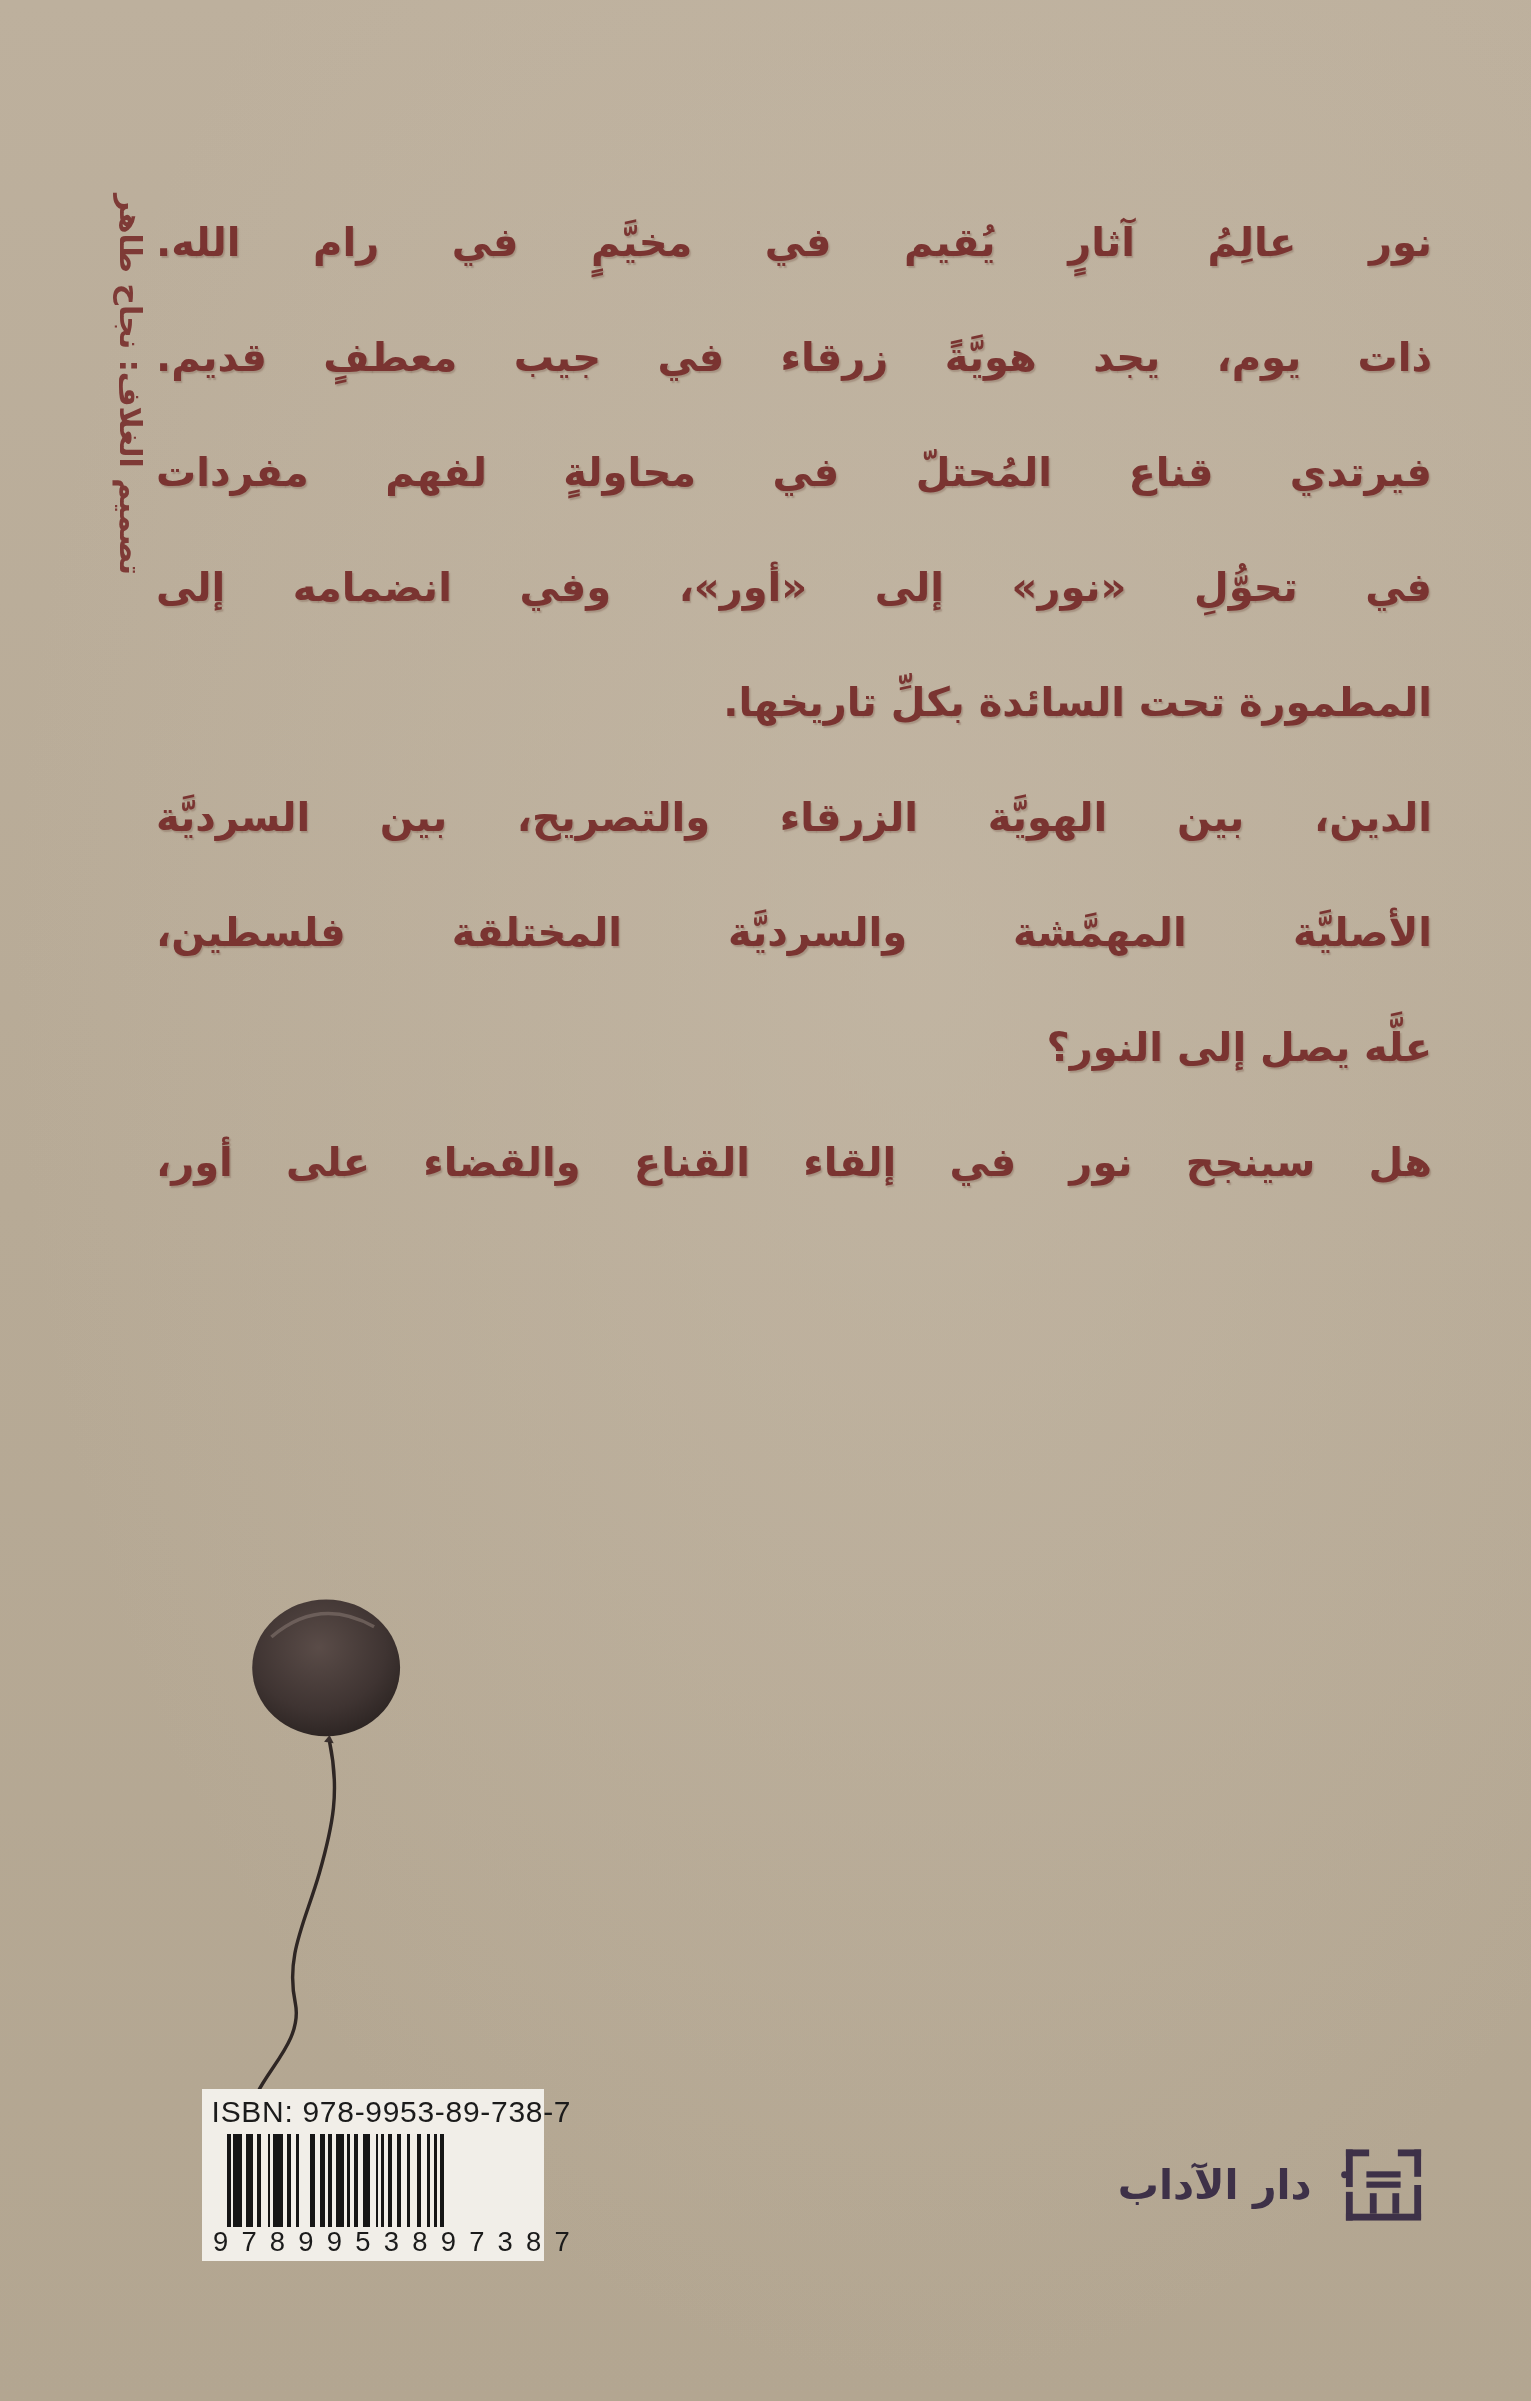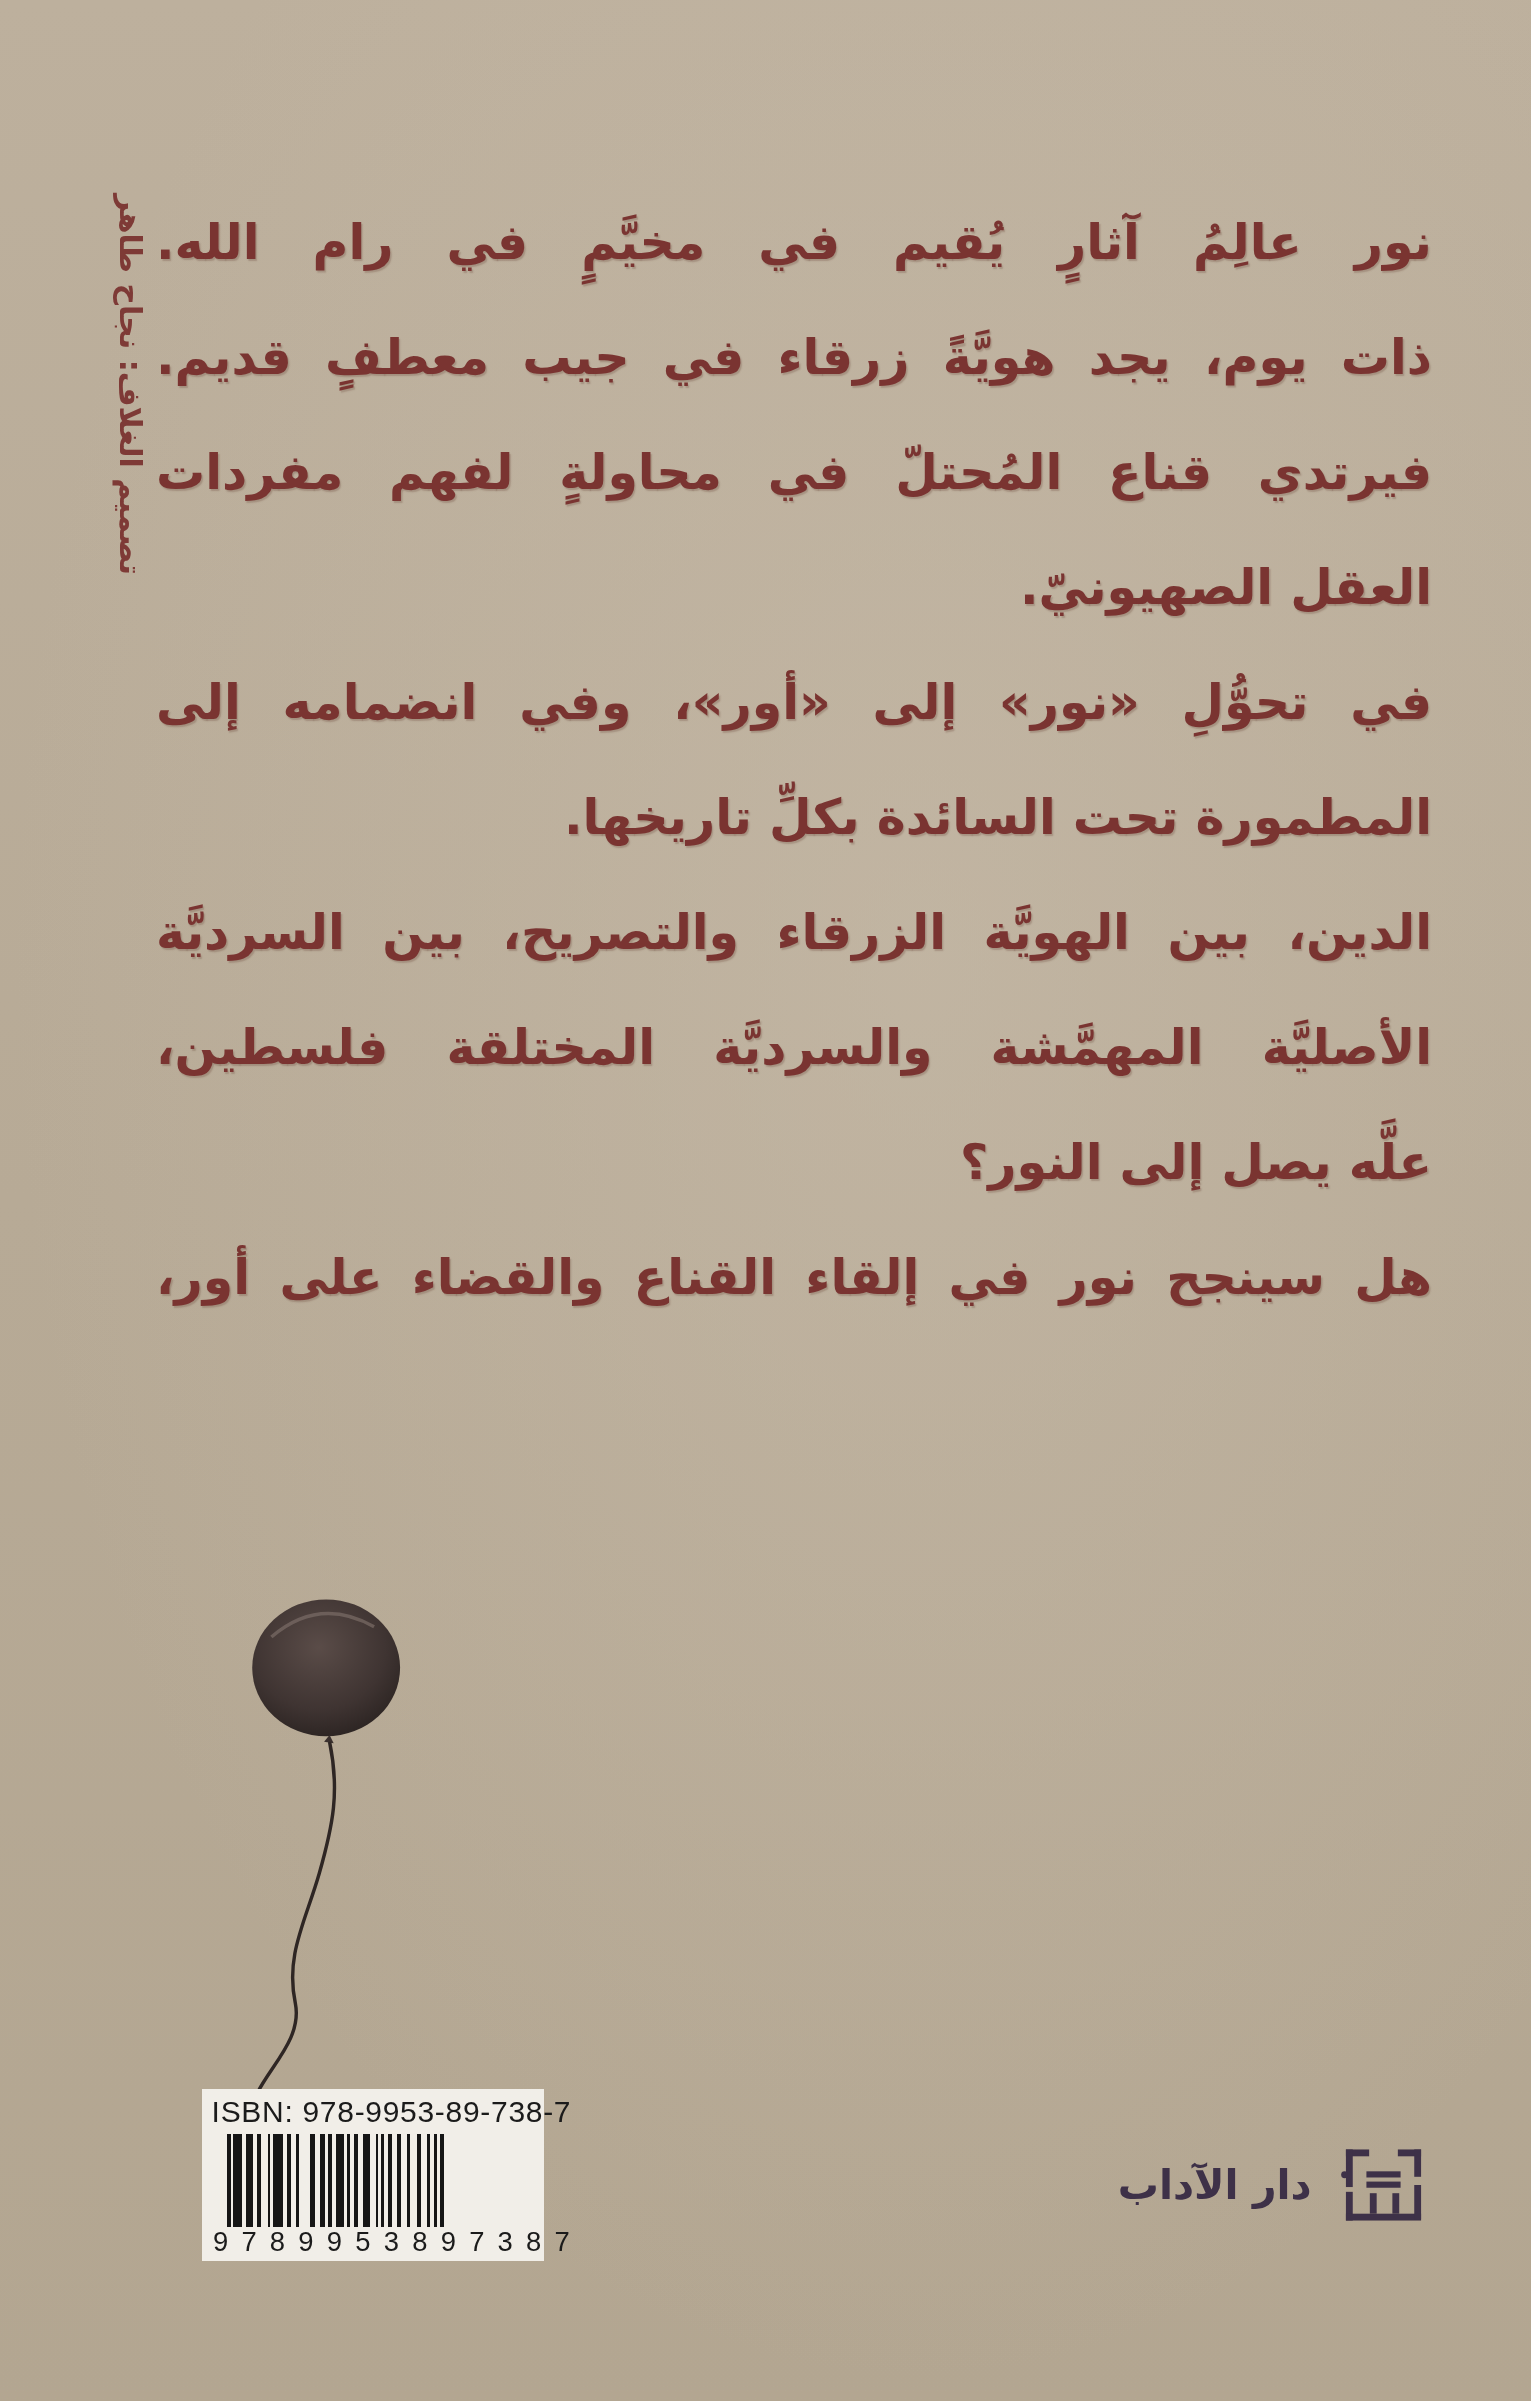--- a/index.html
+++ b/index.html
@@ -22,21 +22,21 @@
   .spine-credit span {
     display: inline-block; transform: rotate(90deg);
     white-space: nowrap; direction: rtl;
     font-size: 30px; font-weight: bold; color: #7e3a36;
   }
   .blurb {
     position: absolute; right: 99px; top: 185px; width: 1276px;
     direction: rtl; text-align: right;
   }
   .blurb .line {
-    font-size: 49px; font-weight: bold; color: #7a3431;
+    font-size: 40px; font-weight: bold; color: #7a3431;
     line-height: 115px; white-space: nowrap;
     text-shadow: 1.4px 2.1px 1.4px rgba(90,50,40,0.25);
     text-align: justify; text-align-last: justify;
   }
   .blurb .line.short { text-align-last: right; }
   .author {
     position: absolute; right: 99px; top: 1503px; width: 1276px;
     direction: rtl; text-align: right;
   }
   .author .line {
@@ -76,21 +76,20 @@
 <div class="cover">
 
   <div class="spine-credit">
     <span>تصميم الغلاف: نجاح طاهر</span>
   </div>
 
   <div class="blurb">
     <div class="line">نور عالِمُ آثارٍ يُقيم في مخيَّمٍ في رام الله.</div>
     <div class="line">ذات يوم، يجد هويَّةً زرقاء في جيب معطفٍ قديم.</div>
     <div class="line">فيرتدي قناع المُحتلّ في محاولةٍ لفهم مفردات</div>
-    <div class="line short">العقل الصهيونيّ.</div>
     <div class="line">في تحوُّلِ «نور» إلى «أور»، وفي انضمامه إلى</div>
     <div class="line short">المطمورة تحت السائدة بكلِّ تاريخها.</div>
     <div class="line">الدين، بين الهويَّة الزرقاء والتصريح، بين السرديَّة</div>
     <div class="line">الأصليَّة المهمَّشة والسرديَّة المختلقة فلسطين،</div>
     <div class="line short">علَّه يصل إلى النور؟</div>
     <div class="line">هل سينجح نور في إلقاء القناع والقضاء على أور،</div>
   </div>
 
 
   <div class="balloon">

